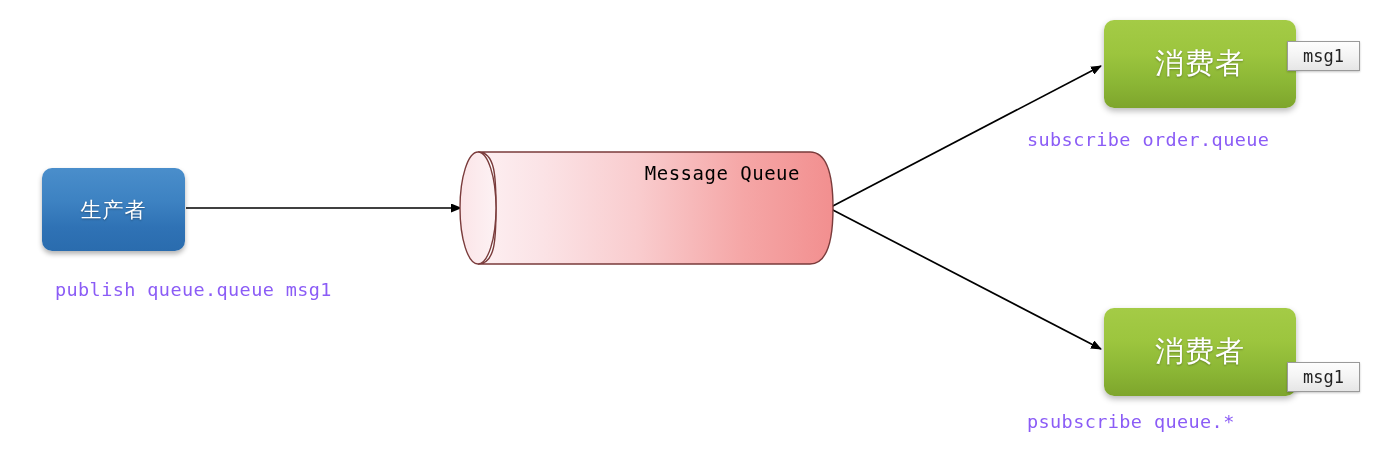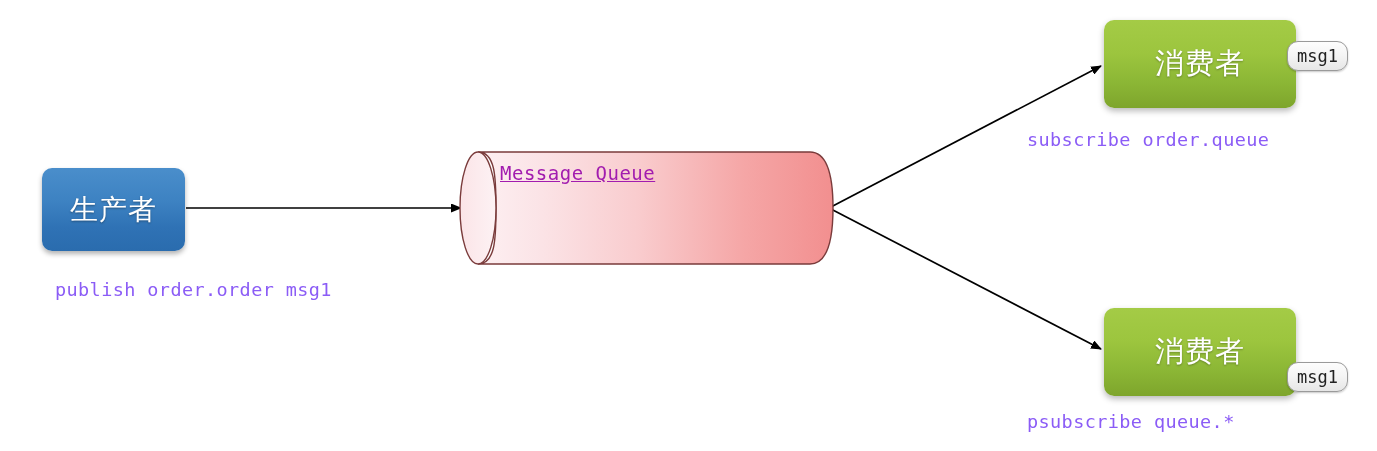--- a/index.html
+++ b/index.html
@@ -30,21 +30,21 @@
     letter-spacing: 1px;
     box-sizing: border-box;
   }
 
   
   #producer-node {
     left: 42px;
     top: 168px;
     width: 143px;
     height: 83px;
-    font-size: 28px;
+    font-size: 21px;
     background: linear-gradient(to bottom, #4a8ecb 0%, #3d82c2 40%, #2f72b5 72%, #2a6cae 100%);
     box-shadow: 0 3px 5px rgba(0,0,0,0.30);
     text-shadow: 0 1px 2px rgba(0,0,0,0.35);
   }
 
   
   .consumer-node {
     width: 192px;
     height: 88px;
     font-size: 29px;
@@ -61,48 +61,47 @@
     left: 455px;
     top: 146px;
     width: 385px;
     height: 124px;
   }
   #queue-label {
     position: absolute;
     left: 500px;
     top: 162px;
     width: 300px;
-    text-align: left;
+    text-align: right;
     font-family: "DejaVu Sans Mono", monospace;
     font-size: 19px;
-    color: #a21caf;
+    color: #000000;
     letter-spacing: 0.5px;
-    text-decoration: underline;
   }
 
   
   .caption {
     position: absolute;
     font-family: "DejaVu Sans Mono", monospace;
     font-size: 18.5px;
     color: #8b5cf6;
     white-space: nowrap;
     letter-spacing: 0.4px;
   }
   #producer-caption { left: 55px; top: 279px; }
   #consumer-top-caption { left: 1027px; top: 129px; }
   #consumer-bottom-caption { left: 1027px; top: 411px; }
 
   
   .msg-badge {
     position: absolute;
-    width: 61px;
+    width: 73px;
     height: 30px;
     border: 1px solid #9a9a9a;
-    border-radius: 11px;
+    border-radius: 0;
     background: linear-gradient(to bottom, #fdfdfd 0%, #f4f4f4 48%, #e6e6e6 100%);
     box-shadow: 0 1px 2px rgba(0,0,0,0.22);
     display: flex;
     align-items: center;
     justify-content: center;
     font-family: "DejaVu Sans Mono", monospace;
     font-size: 17px;
     color: #222222;
     box-sizing: border-box;
   }
@@ -134,21 +133,21 @@
     <line x1="186" y1="208" x2="461" y2="208" stroke="#000000" stroke-width="1.7" marker-end="url(#arrowhead)"></line>
 
     <line x1="829" y1="208" x2="1101" y2="66" stroke="#000000" stroke-width="1.7" marker-end="url(#arrowhead)"></line>
 
     <line x1="829" y1="208" x2="1101" y2="349" stroke="#000000" stroke-width="1.7" marker-end="url(#arrowhead)"></line>
   </svg>
 
   <div id="producer-node" class="node">
     <span>生产者</span>
   </div>
-  <div id="producer-caption" class="caption">publish order.order msg1</div>
+  <div id="producer-caption" class="caption">publish queue.queue msg1</div>
 
   <svg id="queue-cylinder" viewBox="0 0 385 124" width="385" height="124">
     <defs>
       <linearGradient id="cylBody" x1="0" y1="0" x2="1" y2="0">
         <stop offset="0%" stop-color="#fdf0f2"></stop>
         <stop offset="18%" stop-color="#fbe3e6"></stop>
         <stop offset="45%" stop-color="#f9ccce"></stop>
         <stop offset="75%" stop-color="#f5a6a6"></stop>
         <stop offset="100%" stop-color="#f28f8f"></stop>
       </linearGradient>

